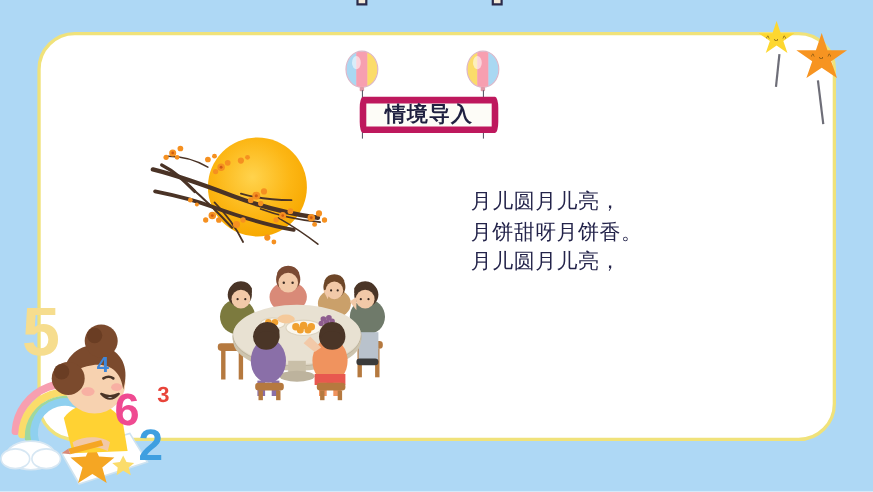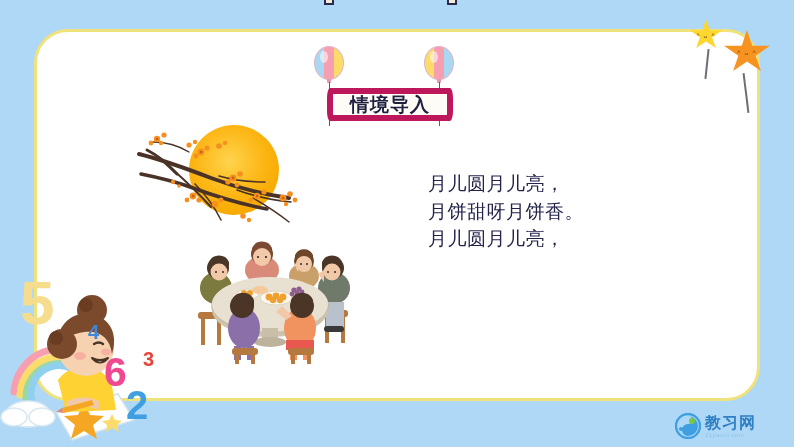--- a/index.html
+++ b/index.html
@@ -501,28 +501,14 @@
       <circle cx="56" cy="76" r="7" fill="#6a3d23"></circle>
       <circle cx="86" cy="43" r="7" fill="#6a3d23"></circle>
 
       <path d="M94,82 q5,-3 9,0" stroke="#4a3527" stroke-width="2.4" fill="none" stroke-linecap="round"></path>
       <ellipse cx="80" cy="94" rx="6" ry="4" fill="#f7a8a0" opacity="0.8"></ellipse>
       <ellipse cx="106" cy="90" rx="5" ry="3.5" fill="#f7a8a0" opacity="0.8"></ellipse>
       <path d="M92,96 q8,9 16,0 q-8,4 -16,0 Z" fill="#ffffff" stroke="#4a3527" stroke-width="2" stroke-linejoin="round"></path>
     </svg>
   </div>
 
-  <div id="watermark">
-    <div id="wm-logo">
-      <svg width="26" height="26" viewBox="0 0 26 26">
-        <circle cx="13" cy="13" r="12" fill="none" stroke="#3f9fe0" stroke-width="2.4"></circle>
-        <path d="M13,3 A10,10 0 0 1 13,23 A6,6 0 0 1 13,11 A4,4 0 0 0 13,3 Z" fill="#3f9fe0"></path>
-        <circle cx="17" cy="8" r="3" fill="#7ac943"></circle>
-        <circle cx="6" cy="16" r="2" fill="#3f9fe0"></circle>
-      </svg>
-    </div>
-    <div id="wm-textblock">
-      <div id="wm-title">教习网</div>
-      <div id="wm-sub">21jiaoxi.com</div>
-    </div>
-  </div>
 
 </div>
 
 </body></html>

